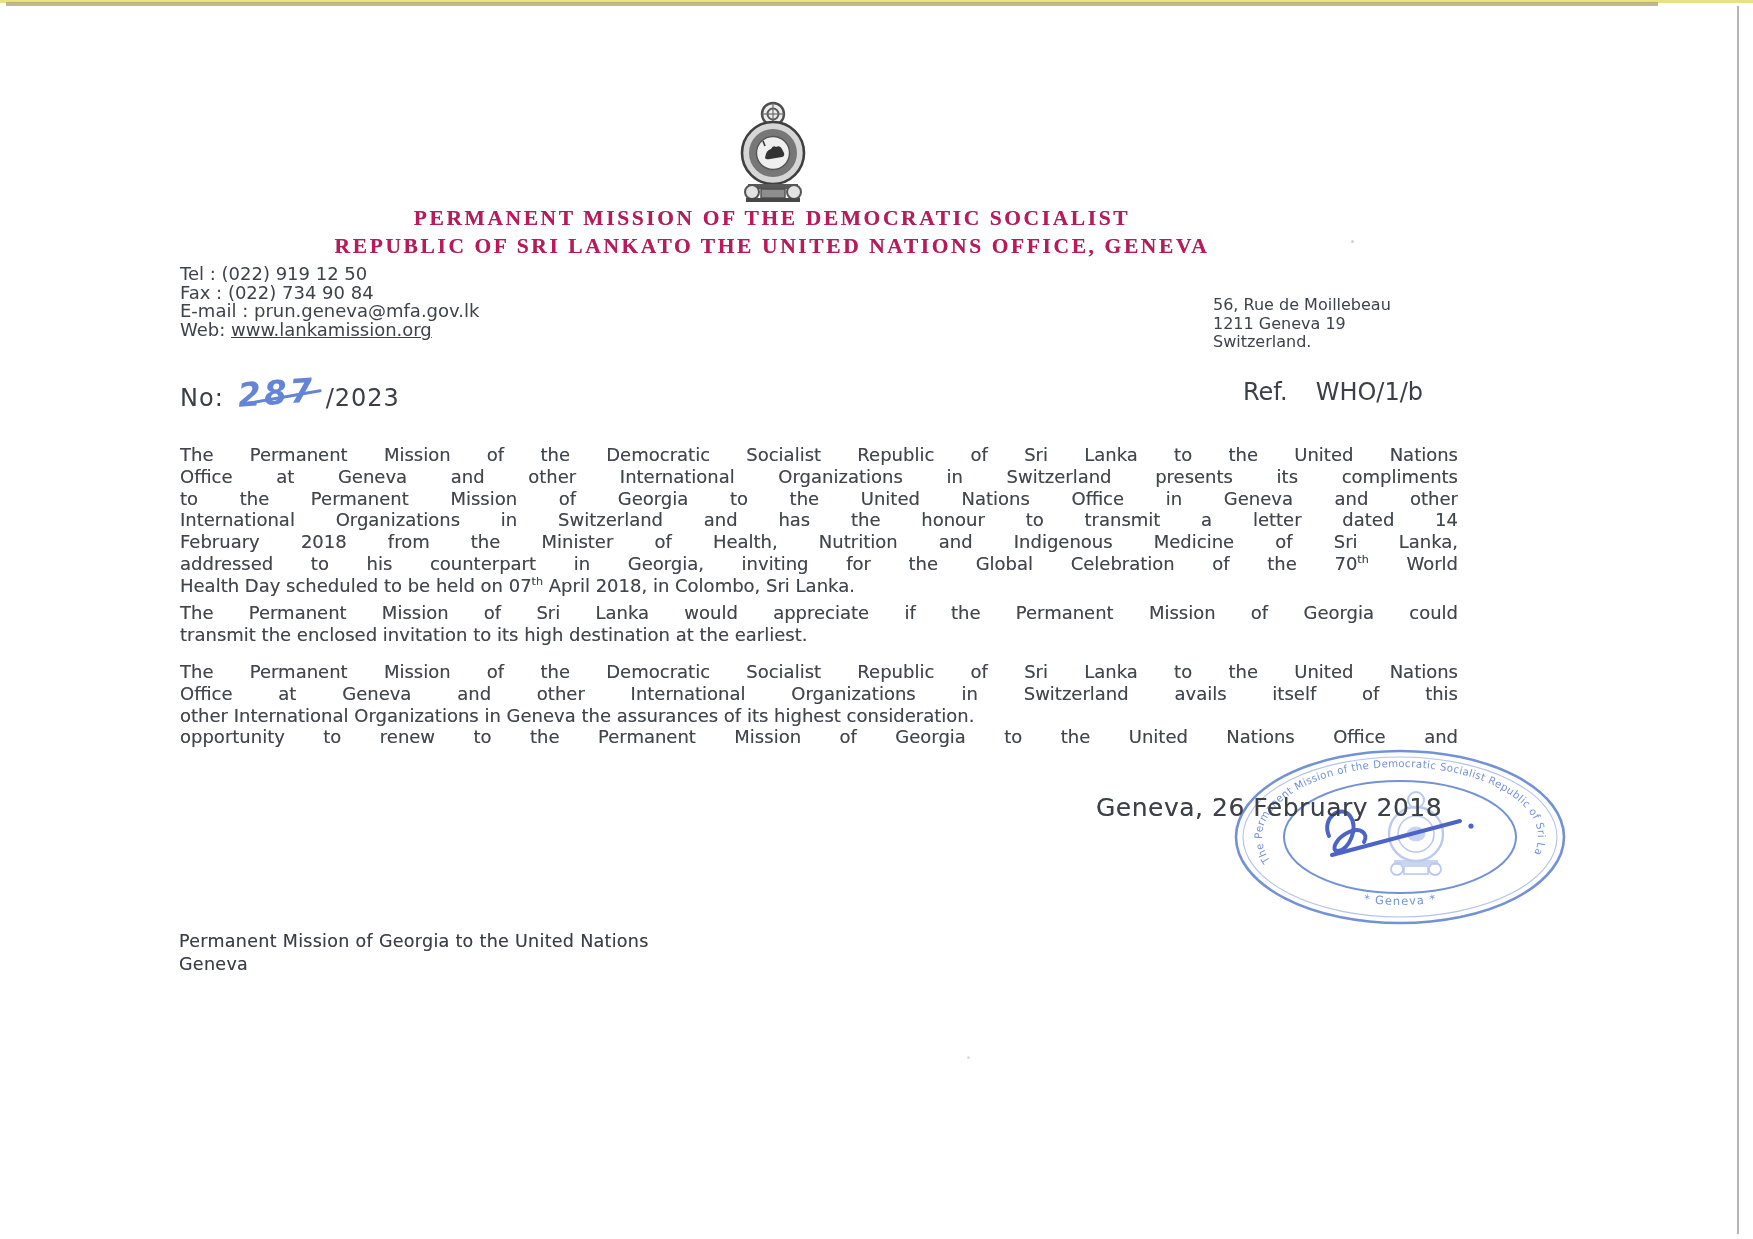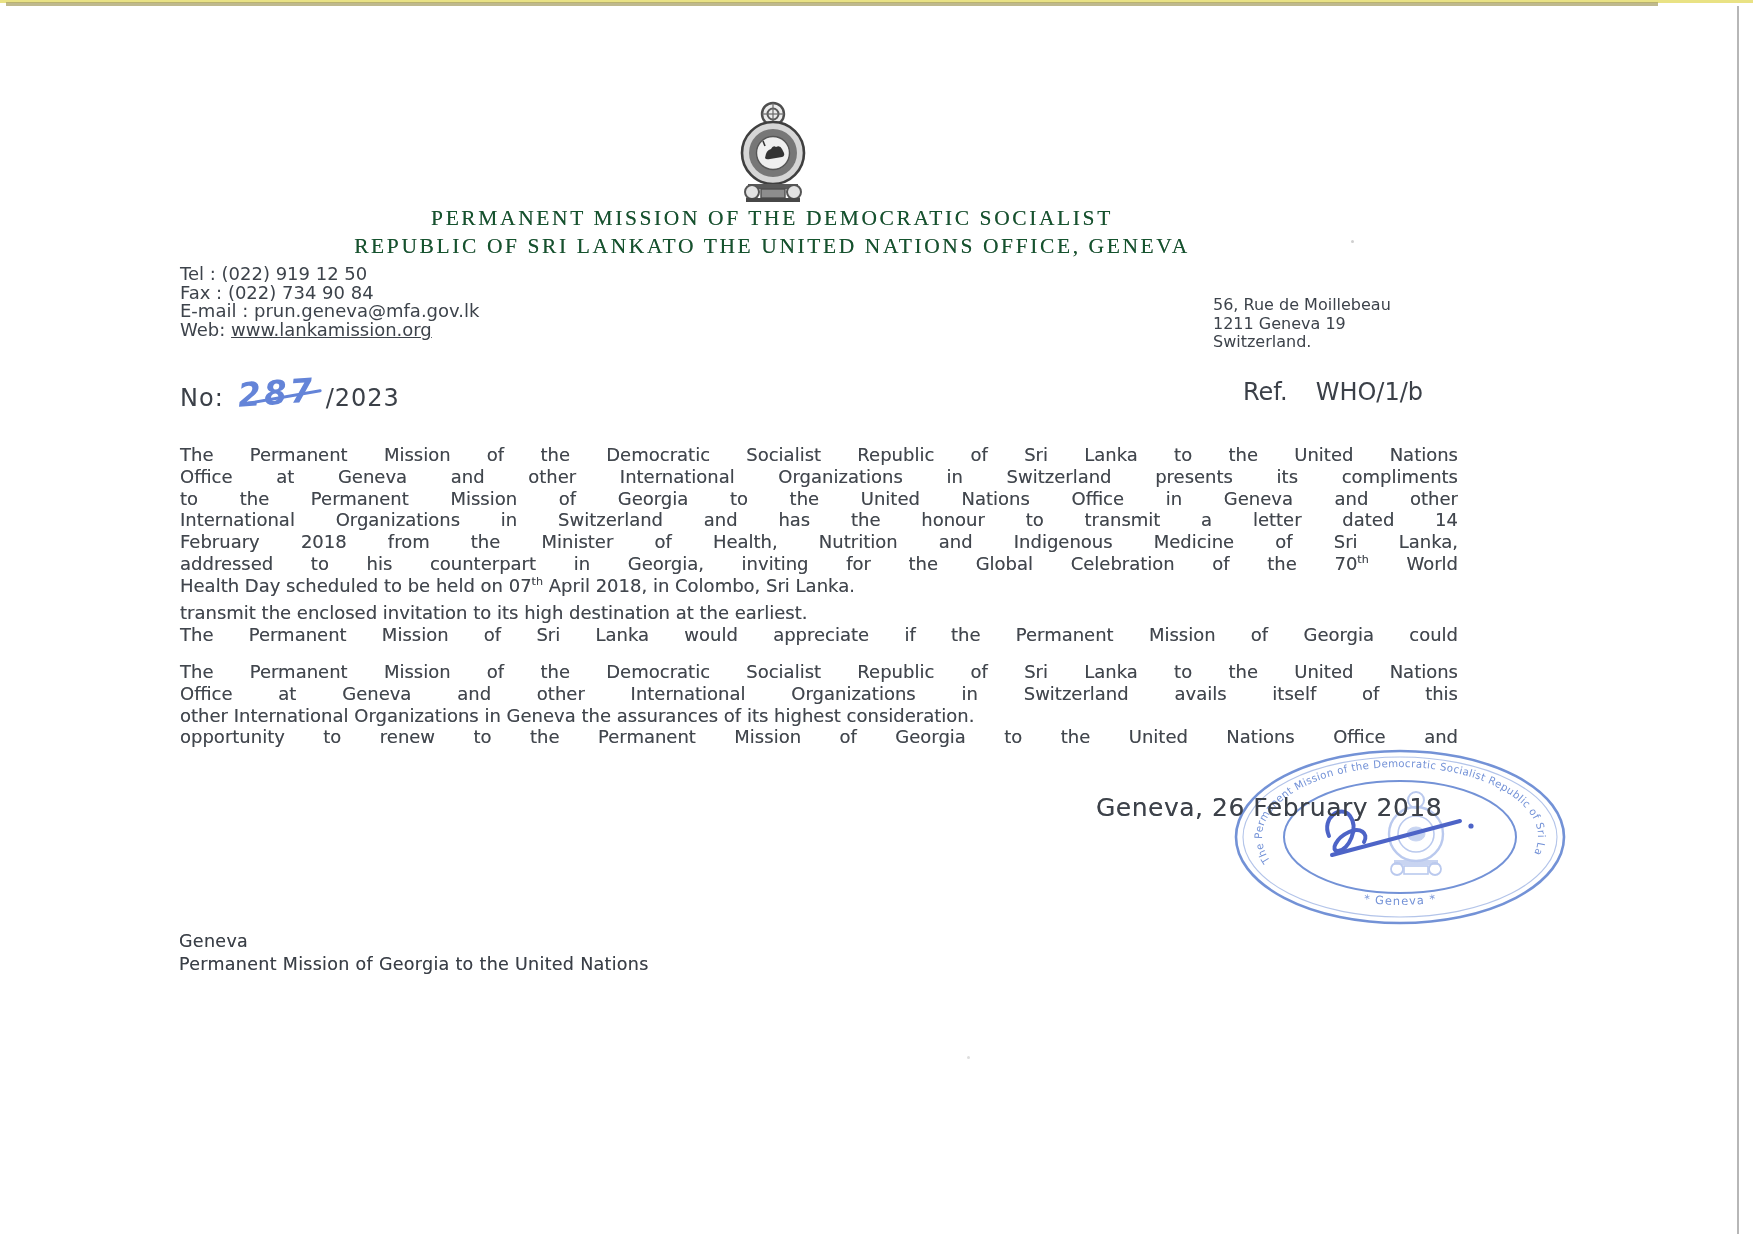--- a/index.html
+++ b/index.html
@@ -9,22 +9,22 @@
   .scan-top-line{position:absolute;left:0;top:0;width:1753px;height:3px;background:#e9e284;}
   .scan-top-bar{position:absolute;left:6px;top:2px;width:1652px;height:4px;background:#a9a268;opacity:.75;}
   .scan-right-line{position:absolute;left:1737px;top:6px;width:2px;height:1228px;background:#b7b7b7;}
   .speck{position:absolute;border-radius:50%;background:#cfcfcf;}
 
   
   .emblem{position:absolute;left:721px;top:100px;width:104px;height:102px;}
 
   
   .title{position:absolute;left:60px;top:204px;width:1424px;text-align:center;
-         font-family:"Liberation Serif",serif;font-weight:normal;font-size:21.5px;line-height:28px;
-         letter-spacing:2.6px;color:#14532d;text-shadow:0 0 .6px rgba(43,48,54,.55);}
+         font-family:"Liberation Serif",serif;font-weight:bold;font-size:21.5px;line-height:28px;
+         letter-spacing:2.6px;color:#be185d;text-shadow:0 0 .6px rgba(43,48,54,.55);}
   .contact-left{position:absolute;left:180px;top:265px;font-size:18px;line-height:18.7px;color:#3d434b;}
   .contact-right{position:absolute;left:1213px;top:266px;font-size:16px;line-height:18.7px;color:#3d434b;margin-top:30px;}
   .contact-left .u{text-decoration:underline;margin-top:40px;}
 
   
   .no-line{position:absolute;left:180px;top:375px;font-size:24px;color:#3b4048;letter-spacing:1px;}
   .no-line .hand{display:inline-block;position:relative;margin:0 10px 0 14px;
                  color:#6484d8;font-size:33px;font-style:italic;font-weight:bold;
                  letter-spacing:3px;transform:rotate(-4deg) translateY(-2px);}
   .no-line .hand::after{content:"";position:absolute;left:8px;right:-6px;top:58%;height:3px;
@@ -107,22 +107,22 @@
       <div class="para" id="para-0">
         <div class="pline">The Permanent Mission of the Democratic Socialist Republic of Sri Lanka to the United Nations</div>
         <div class="pline">Office at Geneva and other International Organizations in Switzerland presents its compliments</div>
         <div class="pline">to the Permanent Mission of Georgia to the United Nations Office in Geneva and other</div>
         <div class="pline">International Organizations in Switzerland and has the honour to transmit a letter dated 14</div>
         <div class="pline">February 2018 from the Minister of Health, Nutrition and Indigenous Medicine of Sri Lanka,</div>
         <div class="pline">addressed to his counterpart in Georgia, inviting for the Global Celebration of the 70<sup>th</sup> World</div>
         <div class="pline last">Health Day scheduled to be held on 07<sup>th</sup> April 2018, in Colombo, Sri Lanka.</div>
       </div>
       <div class="para" id="para-1">
+        <div class="pline">The Permanent Mission of Sri Lanka would appreciate if the Permanent Mission of Georgia could</div>
         <div class="pline last">transmit the enclosed invitation to its high destination at the earliest.</div>
-        <div class="pline">The Permanent Mission of Sri Lanka would appreciate if the Permanent Mission of Georgia could</div>
       </div>
       <div class="para" id="para-2">
         <div class="pline">The Permanent Mission of the Democratic Socialist Republic of Sri Lanka to the United Nations</div>
         <div class="pline">Office at Geneva and other International Organizations in Switzerland avails itself of this</div>
         <div class="pline last">other International Organizations in Geneva the assurances of its highest consideration.</div>
         <div class="pline">opportunity to renew to the Permanent Mission of Georgia to the United Nations Office and</div>
       </div>
     </div>
 
   <div class="date-line">Geneva, 26 February 2018</div>
@@ -154,17 +154,17 @@
 
       <g stroke="#2f49be" fill="none" stroke-width="4" stroke-linecap="round">
         <path d="M 96 88 C 88 70 108 56 117 68 C 126 80 116 102 105 103 C 97 103 103 90 116 84 C 127 79 136 85 131 94"></path>
         <path d="M 99 107 L 227 73"></path>
         <circle cx="238" cy="78" r="2.6" fill="#2f49be" stroke="none"></circle>
       </g>
     </g>
   </svg>
 
   <div class="recipient">
+    <div>Permanent Mission of Georgia to the United Nations</div>
     <div>Geneva</div>
-    <div>Permanent Mission of Georgia to the United Nations</div>
   </div>
 
 </div>
 
 </body></html>

